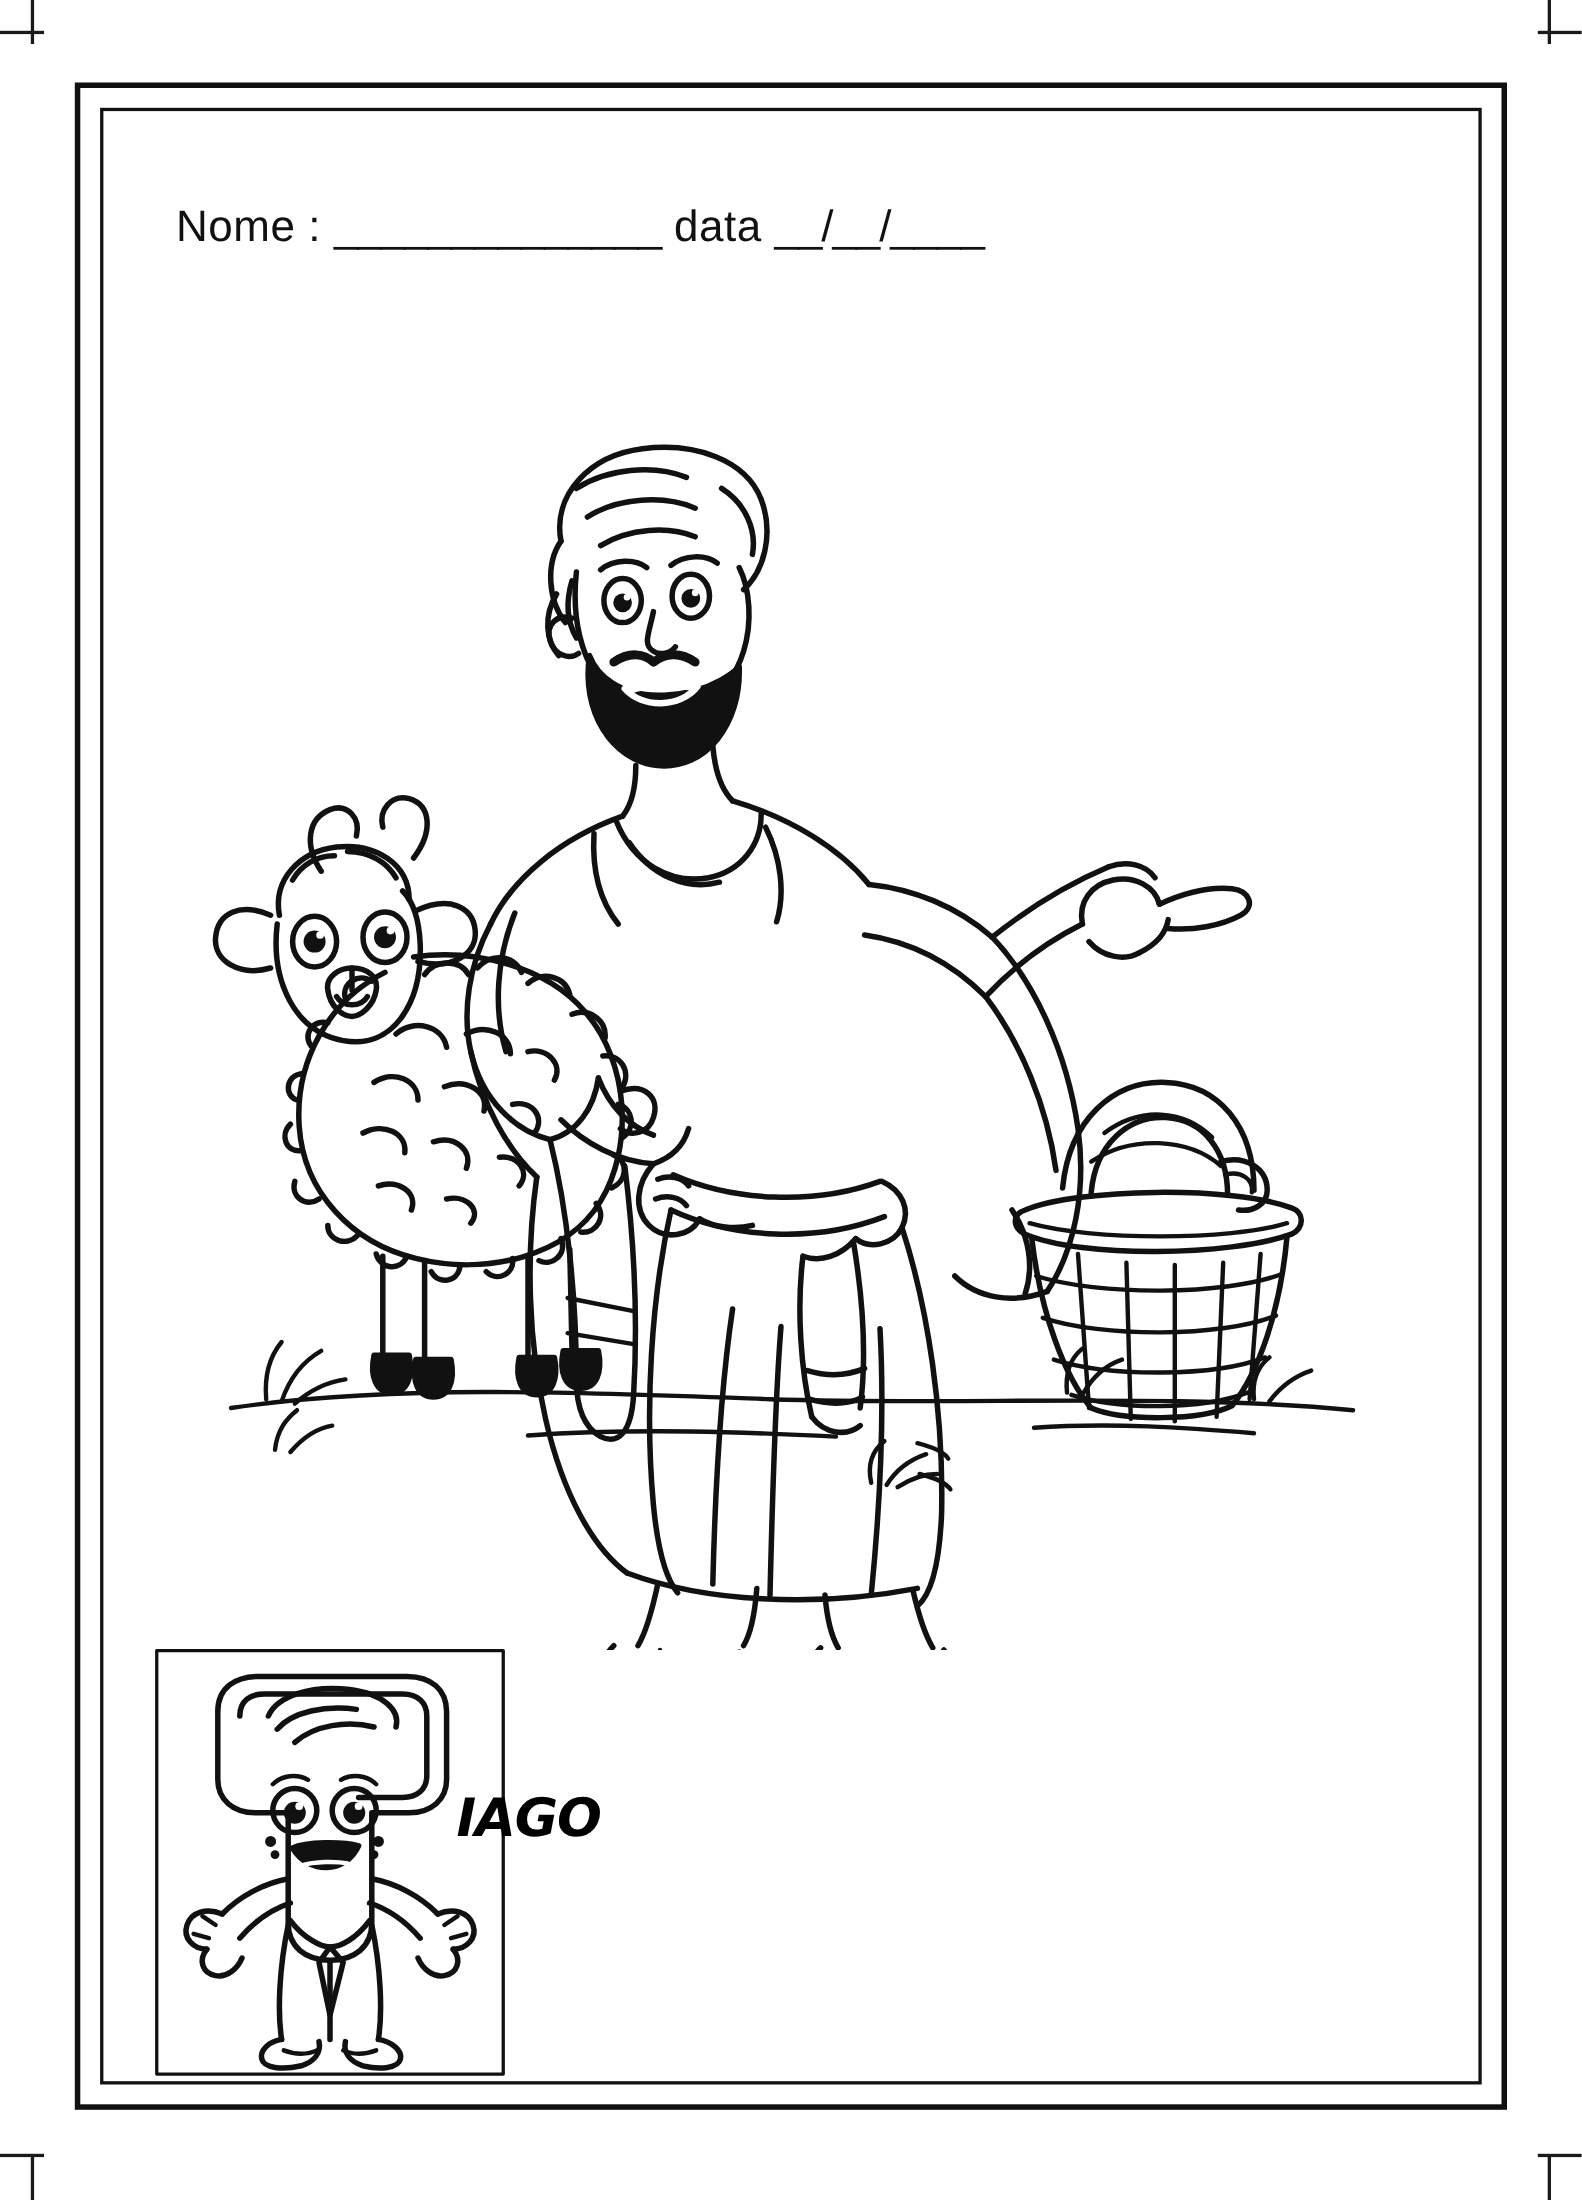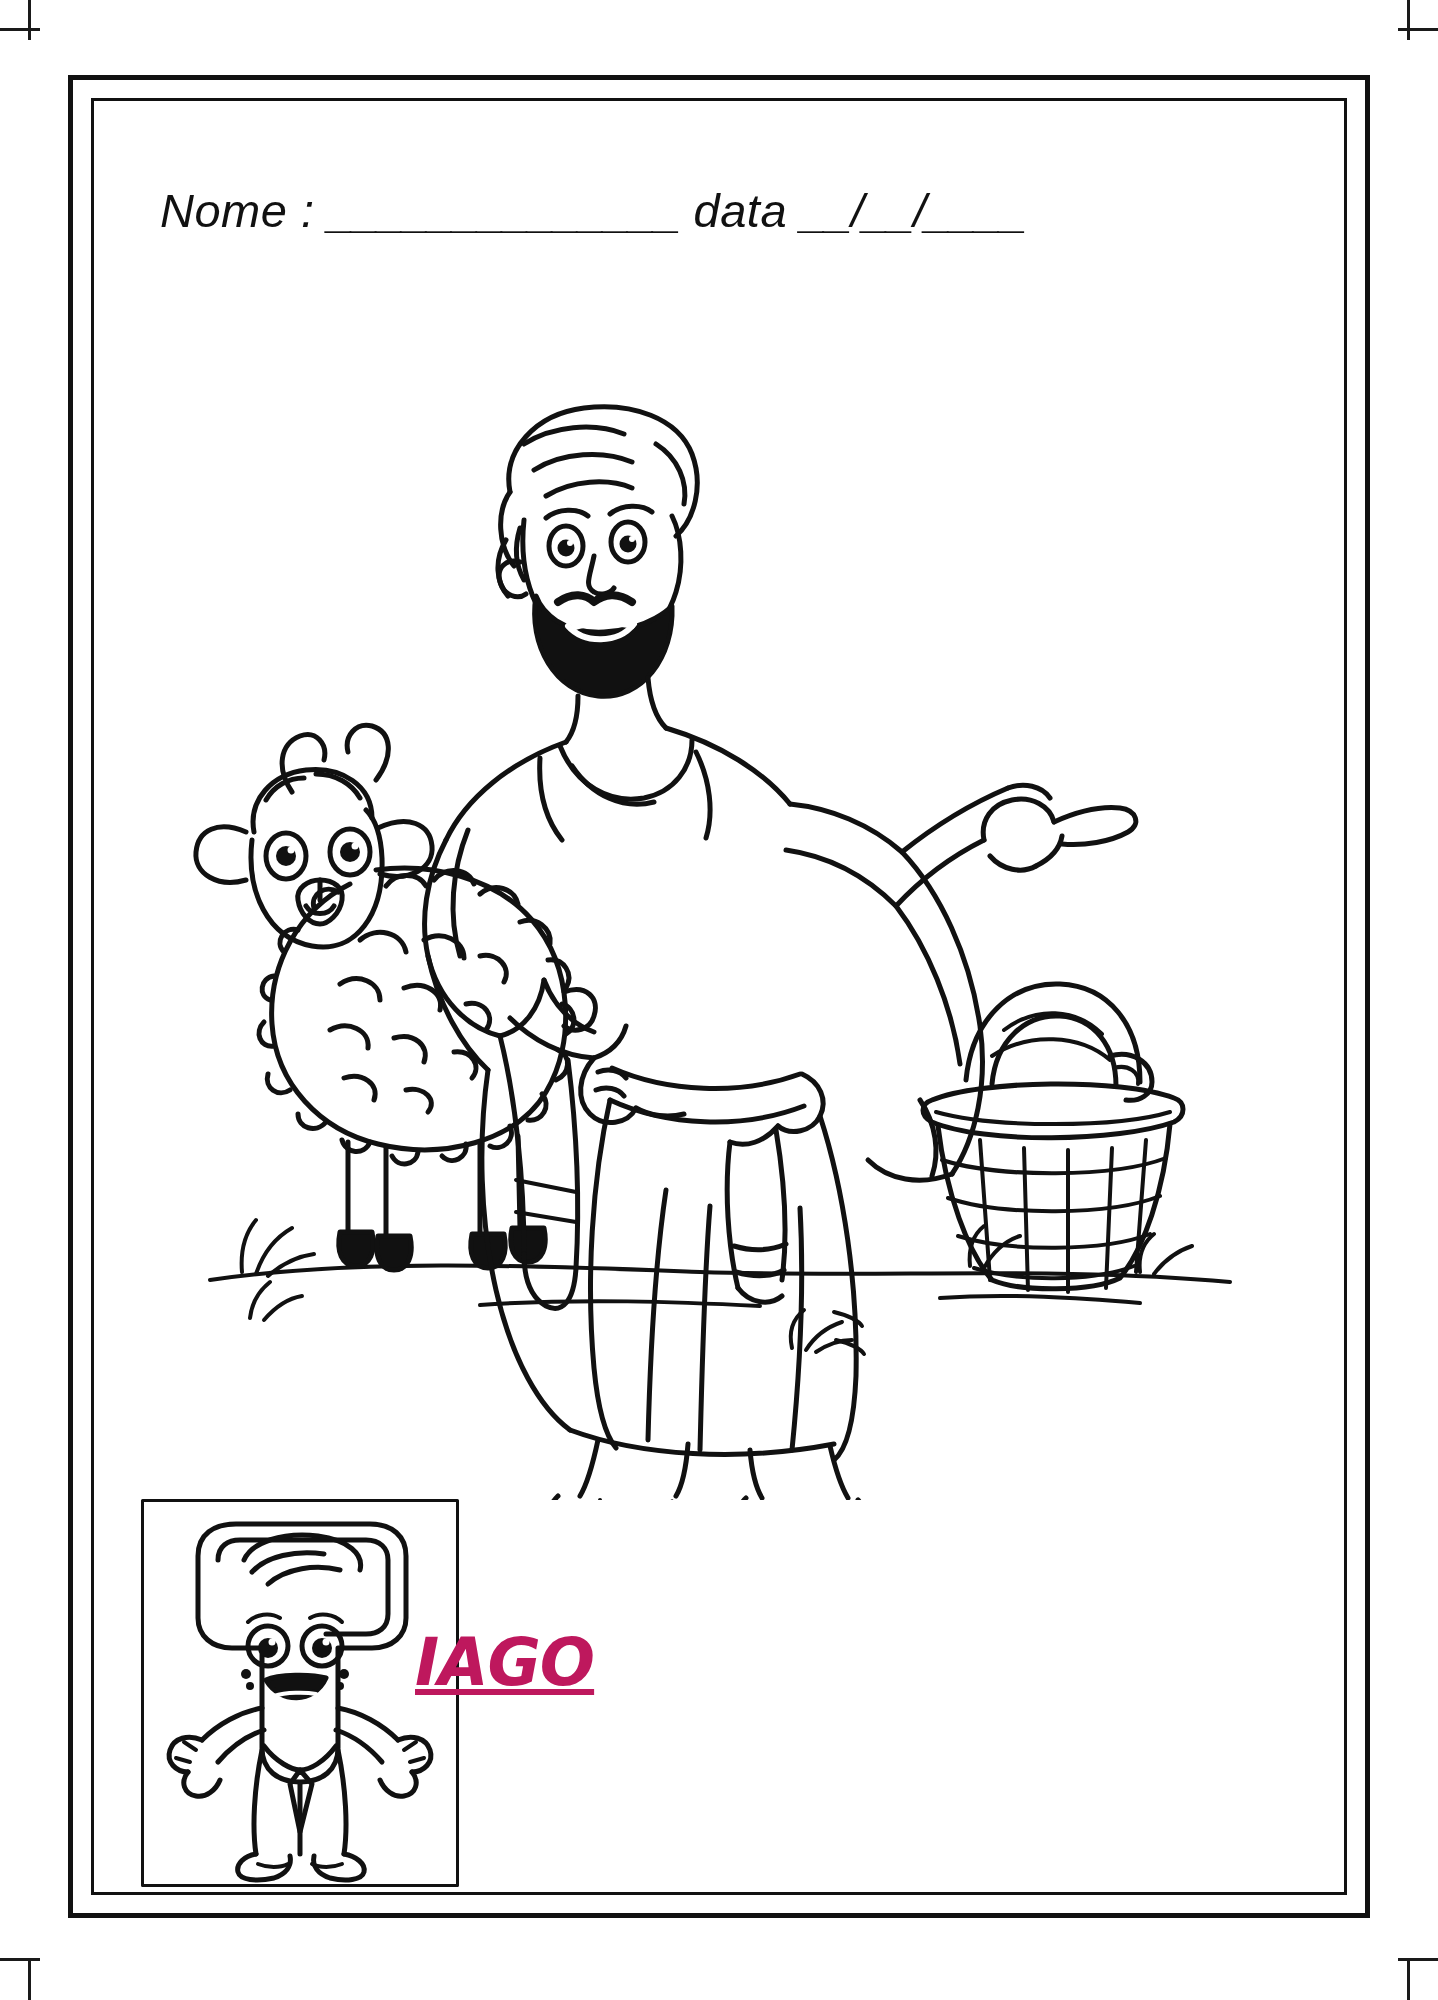--- a/index.html
+++ b/index.html
@@ -50,26 +50,25 @@
   }
 
   
   .fields {
     position: absolute;
     left: 160px;
     top: 175px;
     width: 1080px;
   }
   .field-row {
-    font-size: 47px;
+    font-size: 40px;
     color: #111111;
     letter-spacing: 0.5px;
     line-height: 1.55;
     white-space: nowrap;
-    font-style: italic;
   }
   .field-row .lbl { font-weight: 400; }
   .field-row .rule { letter-spacing: -1px; }
 
   
   .illustration {
     position: absolute;
     left: 180px;
     top: 400px;
     width: 1100px;
@@ -86,24 +85,23 @@
     height: 390px;
   }
   .mascot svg { display: block; width: 100%; height: 100%; }
   .mascot-name {
     position: absolute;
     left: 415px;
     top: 1625px;
     font-family: "DejaVu Sans", sans-serif;
     font-weight: 700;
     font-style: italic;
-    font-size: 65px;
+    font-size: 48px;
     letter-spacing: -1px;
-    color: #be185d;
-    text-decoration: underline;
+    color: #000000;
   }
 </style>
 </head>
 <body>
 
 <div class="crop-mark cm-tl-v"></div>
 <div class="crop-mark cm-tl-h"></div>
 <div class="crop-mark cm-tr-v"></div>
 <div class="crop-mark cm-tr-h"></div>
 <div class="crop-mark cm-bl-v"></div>

